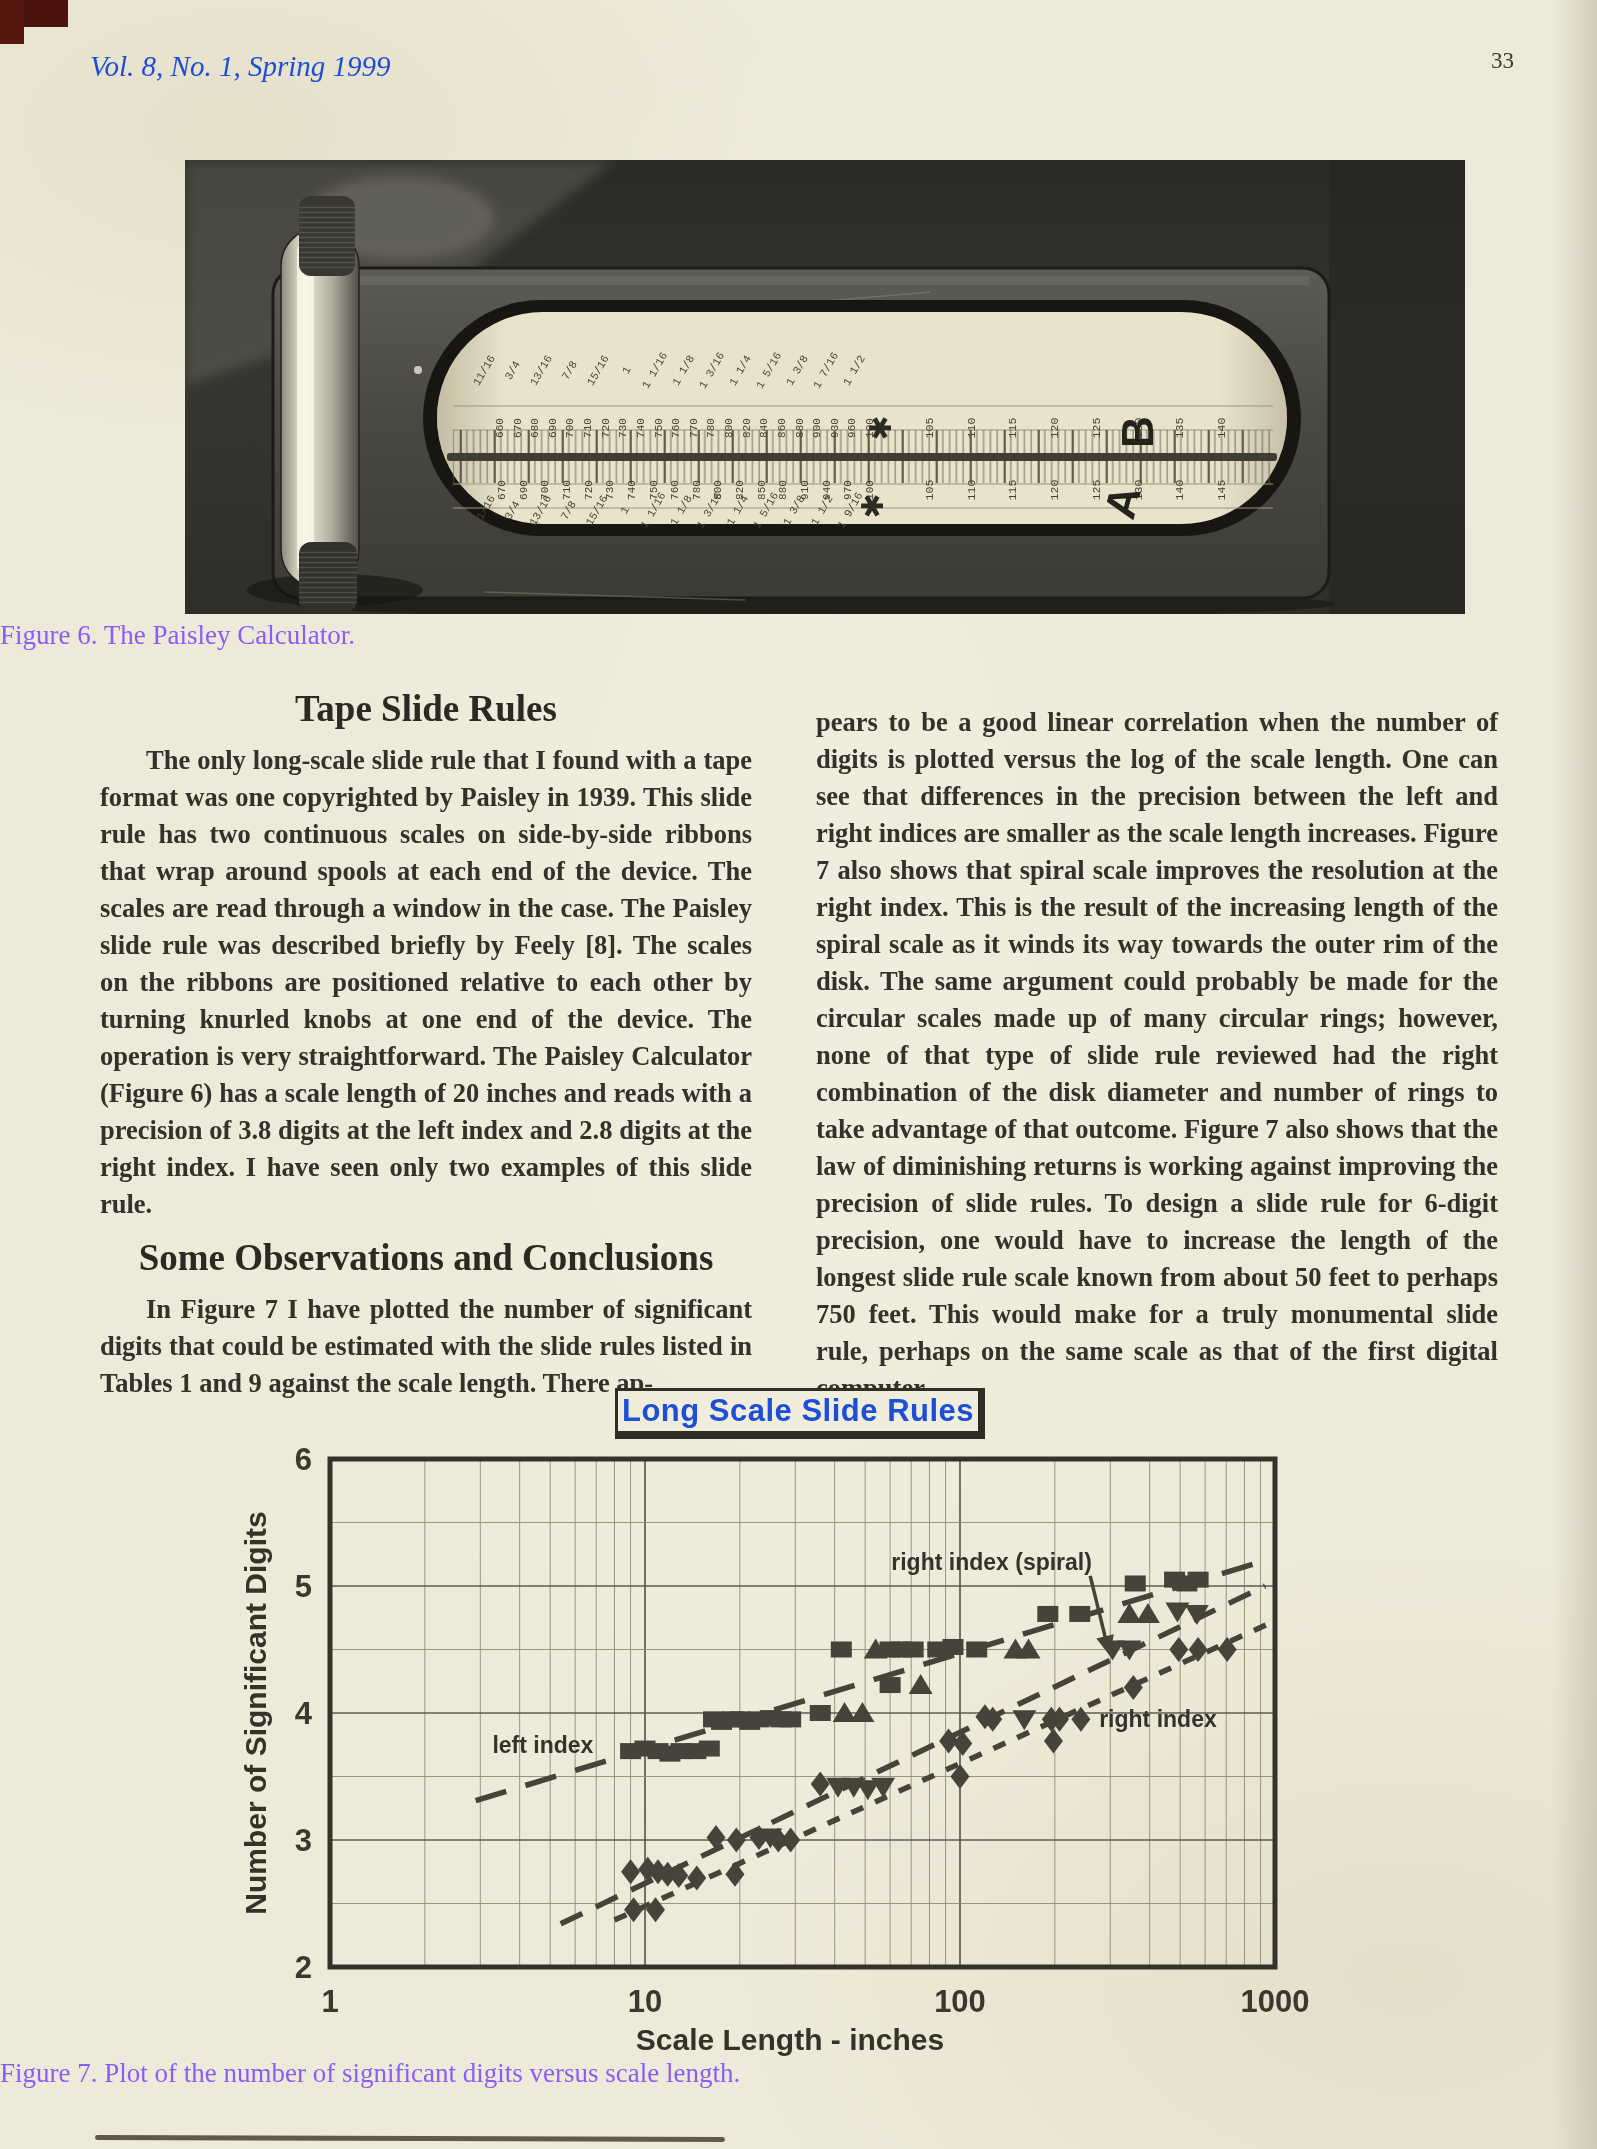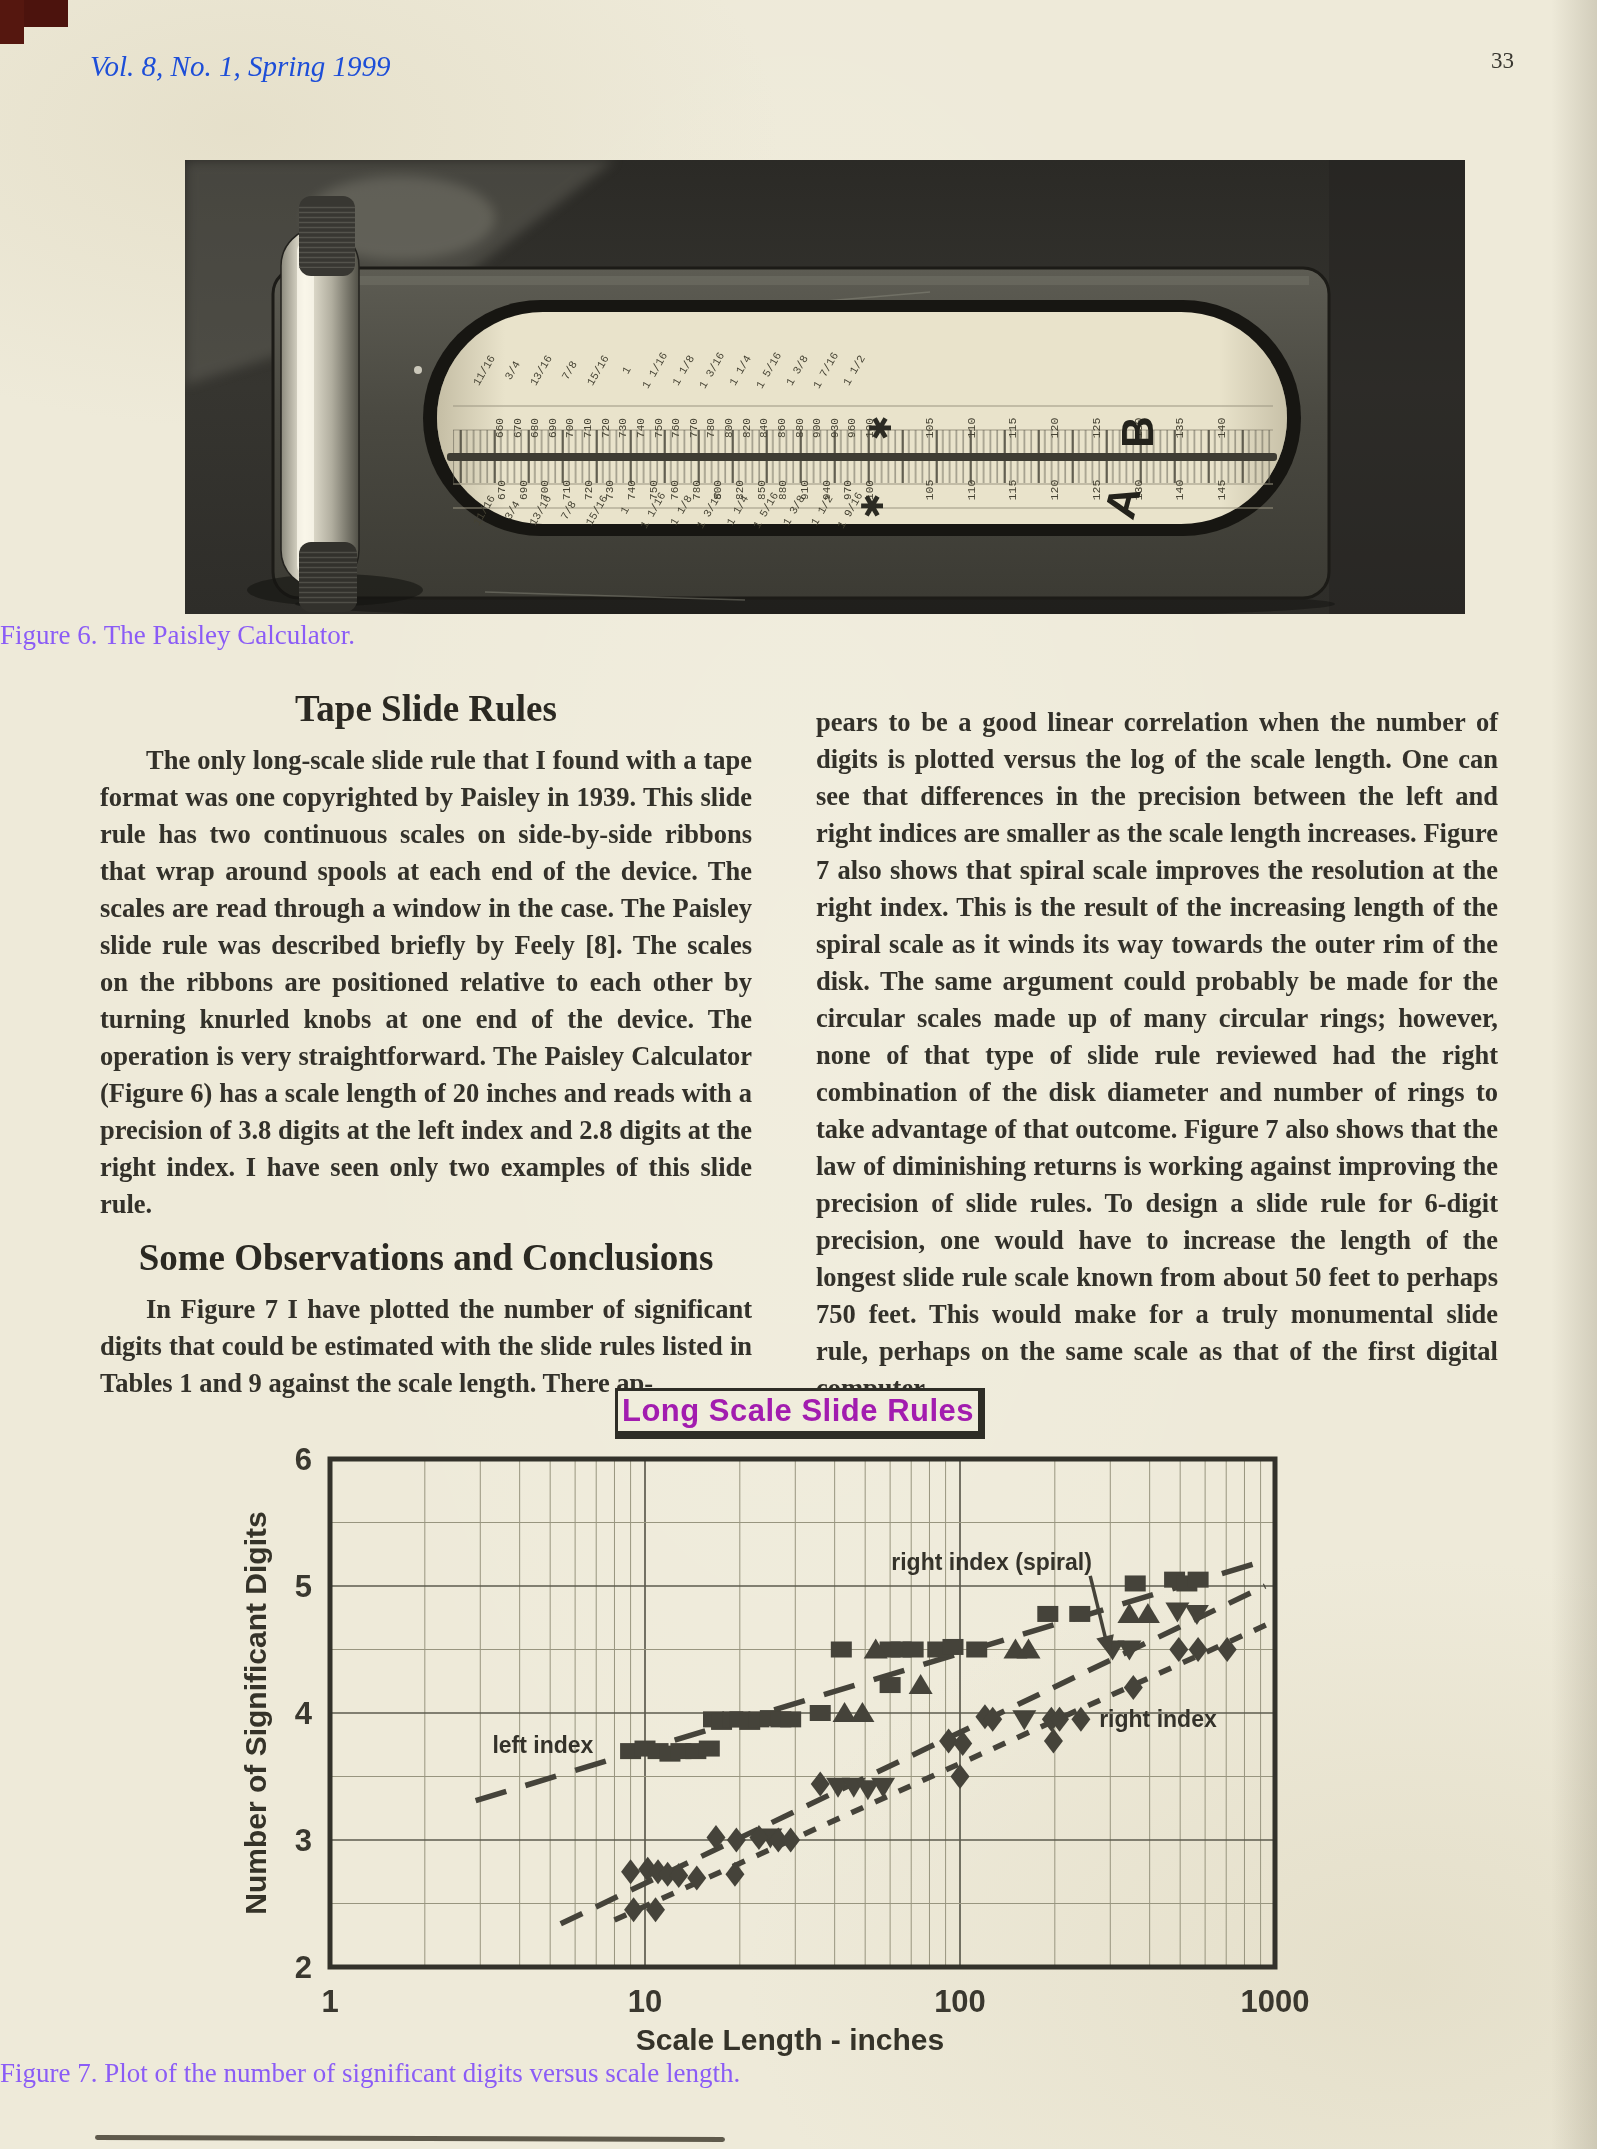--- a/index.html
+++ b/index.html
@@ -24,21 +24,21 @@
   .col{position:absolute;text-align:justify;font-size:26.5px;line-height:37px;color:#33312a;}
   .col p{margin:14px;text-indent:46px;font-weight:bold;}
   .colhead{font-size:37px;font-weight:700;text-align:center;margin:0;color:#2b2922;}
   .col-left{left:86px;top:690px;width:680px;}
   .col-right{left:802px;top:690px;width:710px;}
   .hgap-b{margin-bottom:15px;}
   .hgap-t{margin-top:16px;}
   .chart-title{position:absolute;left:615px;top:1388px;width:360px;height:40px;background:#f0eddc;
         border:3px solid #2e2d26;border-right-width:7px;border-bottom-width:8px;z-index:5;
         display:flex;align-items:center;justify-content:center;
-        font:700 31px "Liberation Sans","DejaVu Sans",sans-serif;color:#a21caf;letter-spacing:.5px;}
+        font:700 31px "Liberation Sans","DejaVu Sans",sans-serif;color:#1d4ed8;letter-spacing:.5px;}
   .chart-wrap{position:absolute;left:230px;top:1436px;width:1140px;height:660px;}
   .ctick{font:700 31px "Liberation Sans","DejaVu Sans",sans-serif;fill:#3a382f;}
   .caxis{font:700 30px "Liberation Sans","DejaVu Sans",sans-serif;fill:#353329;}
   .cann{font:600 23px "Liberation Sans","DejaVu Sans",sans-serif;fill:#34322a;}
   .pnum{fill:#454233;font-family:"Liberation Mono","DejaVu Sans Mono",monospace;}
   .plet{font:700 44px "Liberation Sans","DejaVu Sans",sans-serif;fill:#23221b;}
   .past{font:400 30px "Liberation Serif",serif;fill:#2c2b23;}
 </style>
 </head>
 <body>

